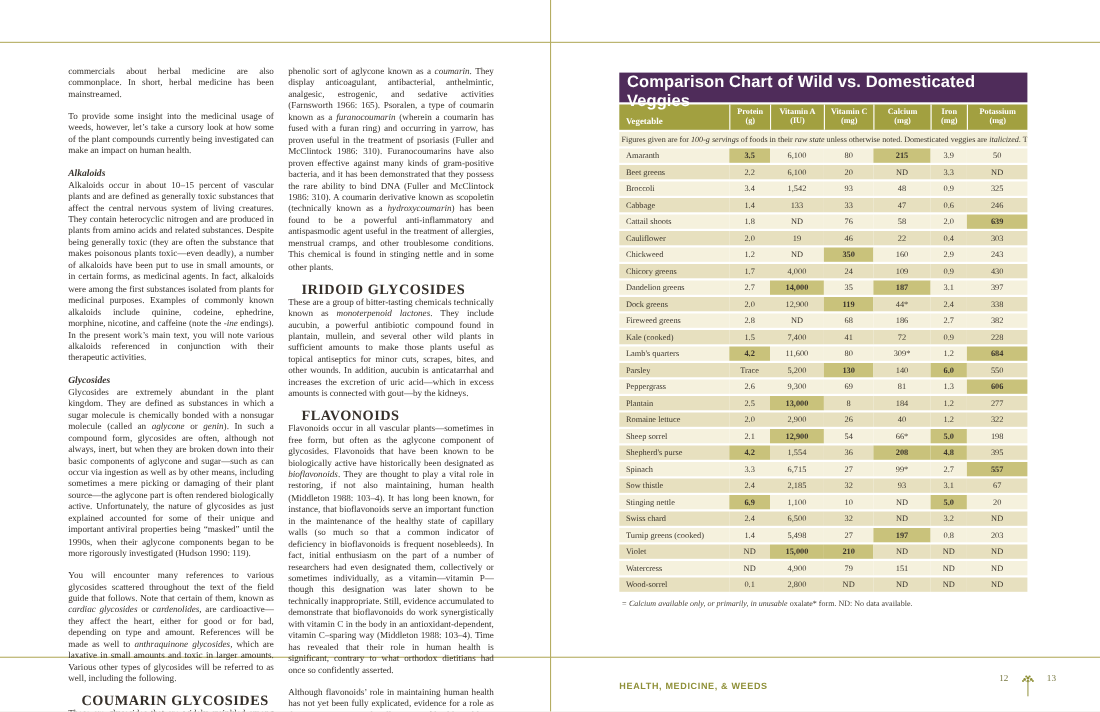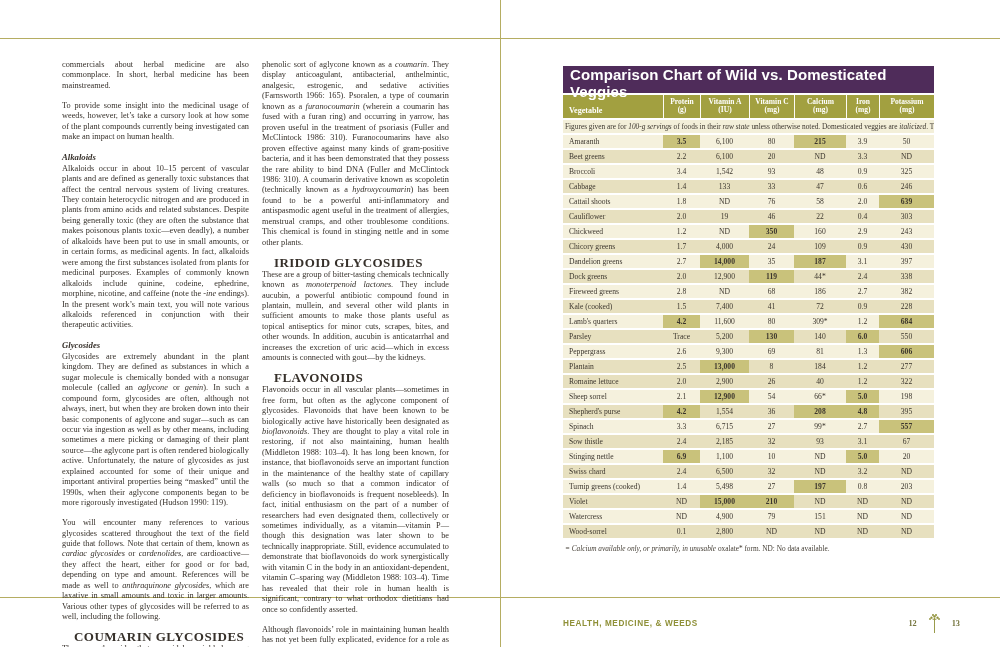--- a/index.html
+++ b/index.html
@@ -62,21 +62,21 @@
 
   
   .running-footer{
     position:absolute;left:563px;top:612px;width:397px;
     display:flex;align-items:center;justify-content:space-between;
   }
   .footer-title{
     font-family:"Liberation Sans", sans-serif;font-weight:bold;
     font-size:8.2px;letter-spacing:0.6px;color:var(--footerc,#8f9038);
   }
-  .page-nums{display:flex;align-items:center;gap:10px;font-size:8.3px;color:#76763f;font-weight:bold;}
+  .page-nums{display:flex;align-items:flex-start;gap:10px;font-size:8.3px;color:#76763f;}
   .plant-icon{display:inline-block;}
 </style>
 </head>
 <body>
 
 <div class="spread" style="--purple: #4f2c5a; --olive: #a2a040; --cream: #f5f1dd; --tan: #e7e0bf; --hl: #c9c27b; --rule: #b5ad62; --footerc: #8f9038;">
   <div class="rule rule-top"></div>
   <div class="rule rule-bottom"></div>
   <div class="rule rule-center"></div>
 

